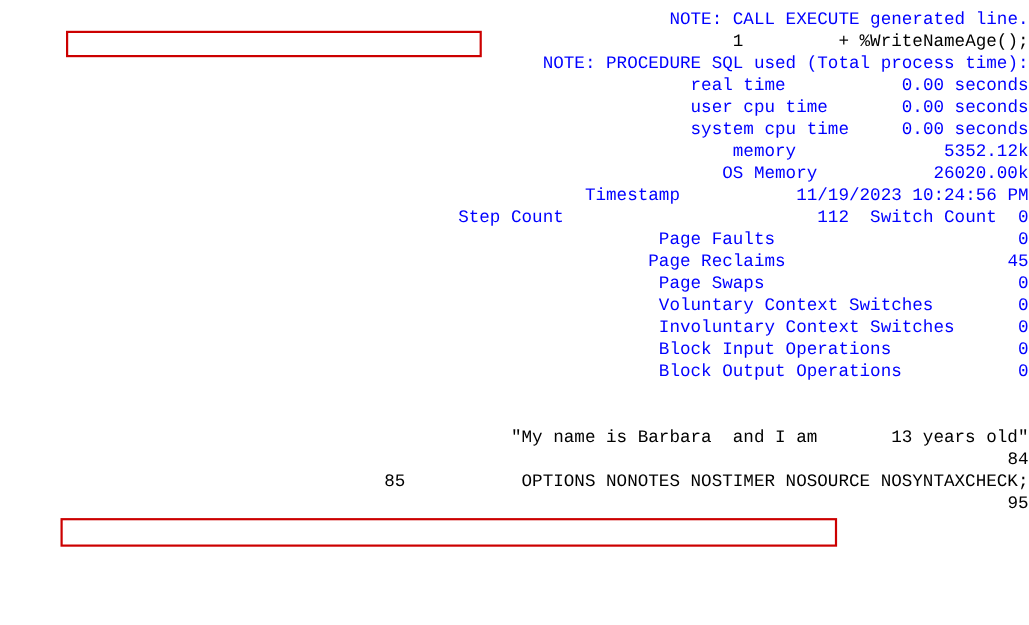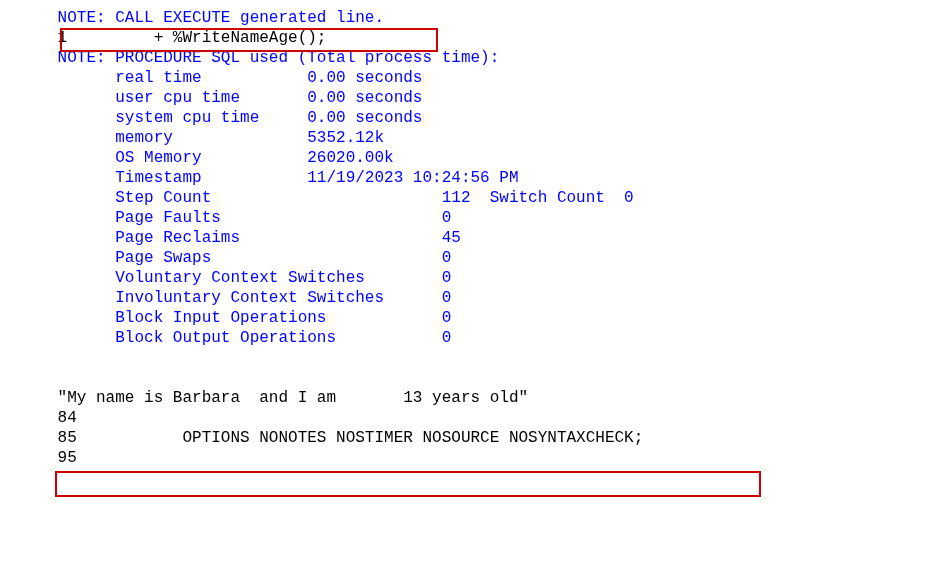--- a/index.html
+++ b/index.html
@@ -10,20 +10,21 @@
     height: 568px;
     overflow: hidden;
   }
   pre.log {
     font-family: Consolas, "Courier New", monospace;
     font-size: 16px;
     line-height: 1.25;
     margin: 0;
     padding: 8px 0 0 0;
     white-space: pre;
+    text-align: right;
   }
   .blue { color: #0000ff; }
   .black { color: #000000; }
   .highlight-box {
     position: absolute;
     border: 2px solid #cc0000;
     pointer-events: none;
     box-sizing: border-box;
   }
   .box1 { left: 60px; top: 28px;  width: 378px; height: 24px; }

